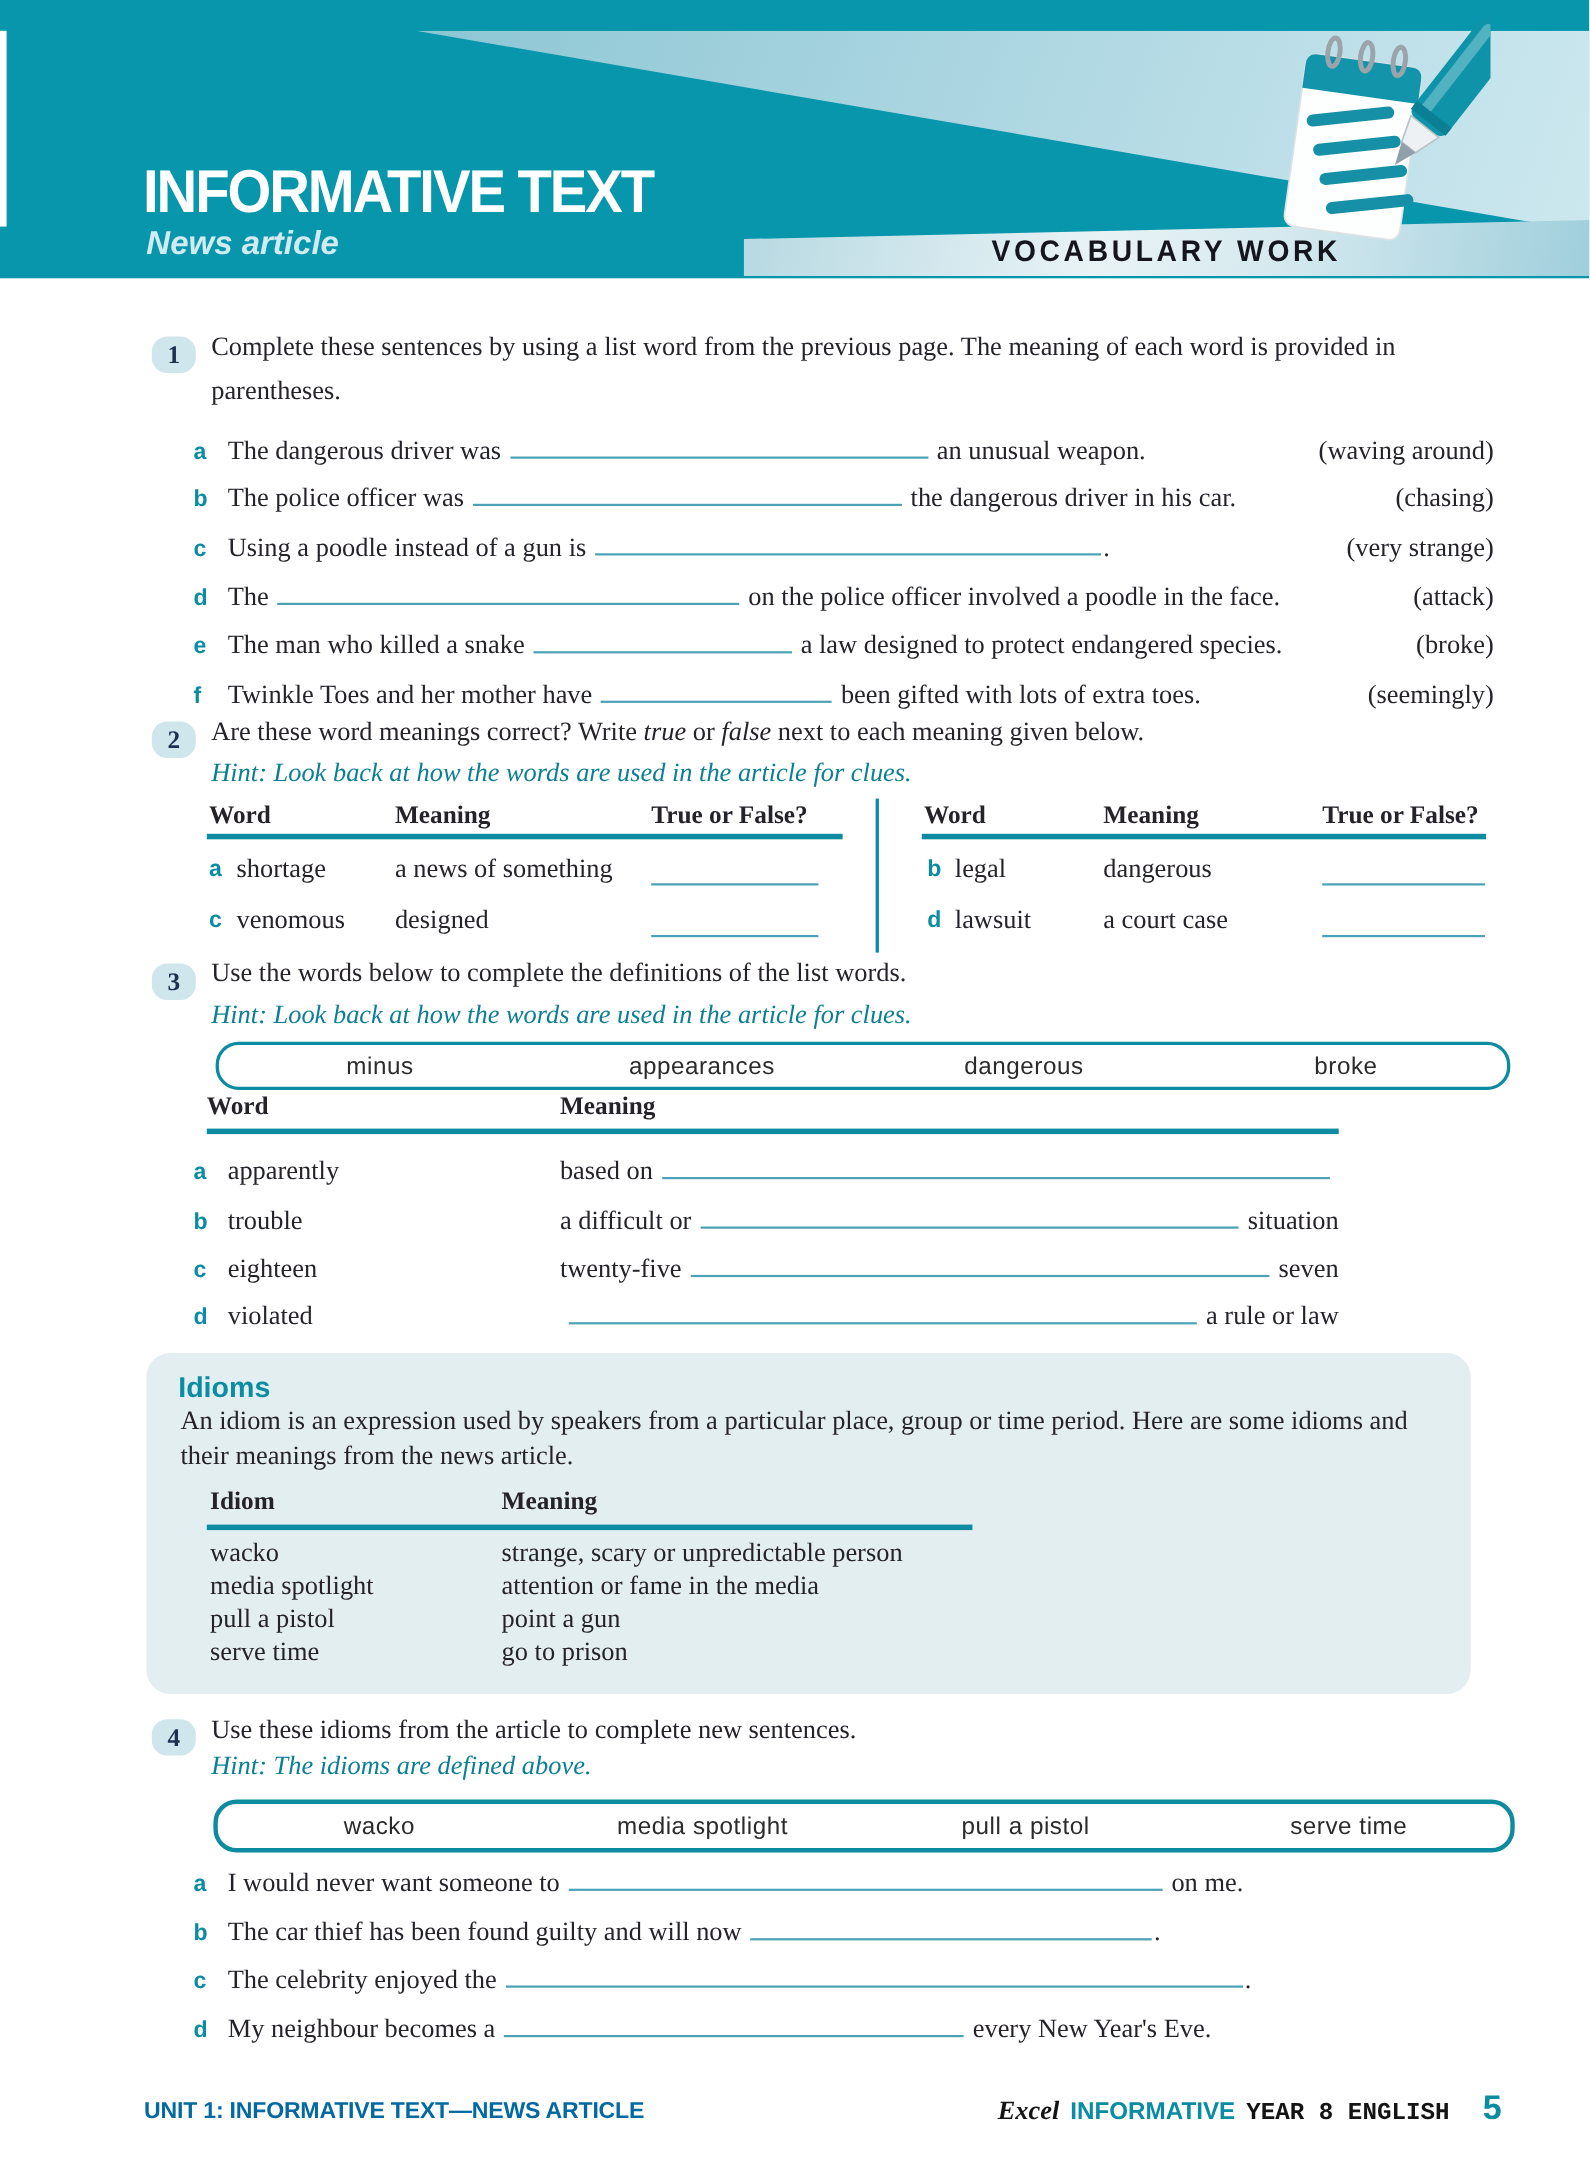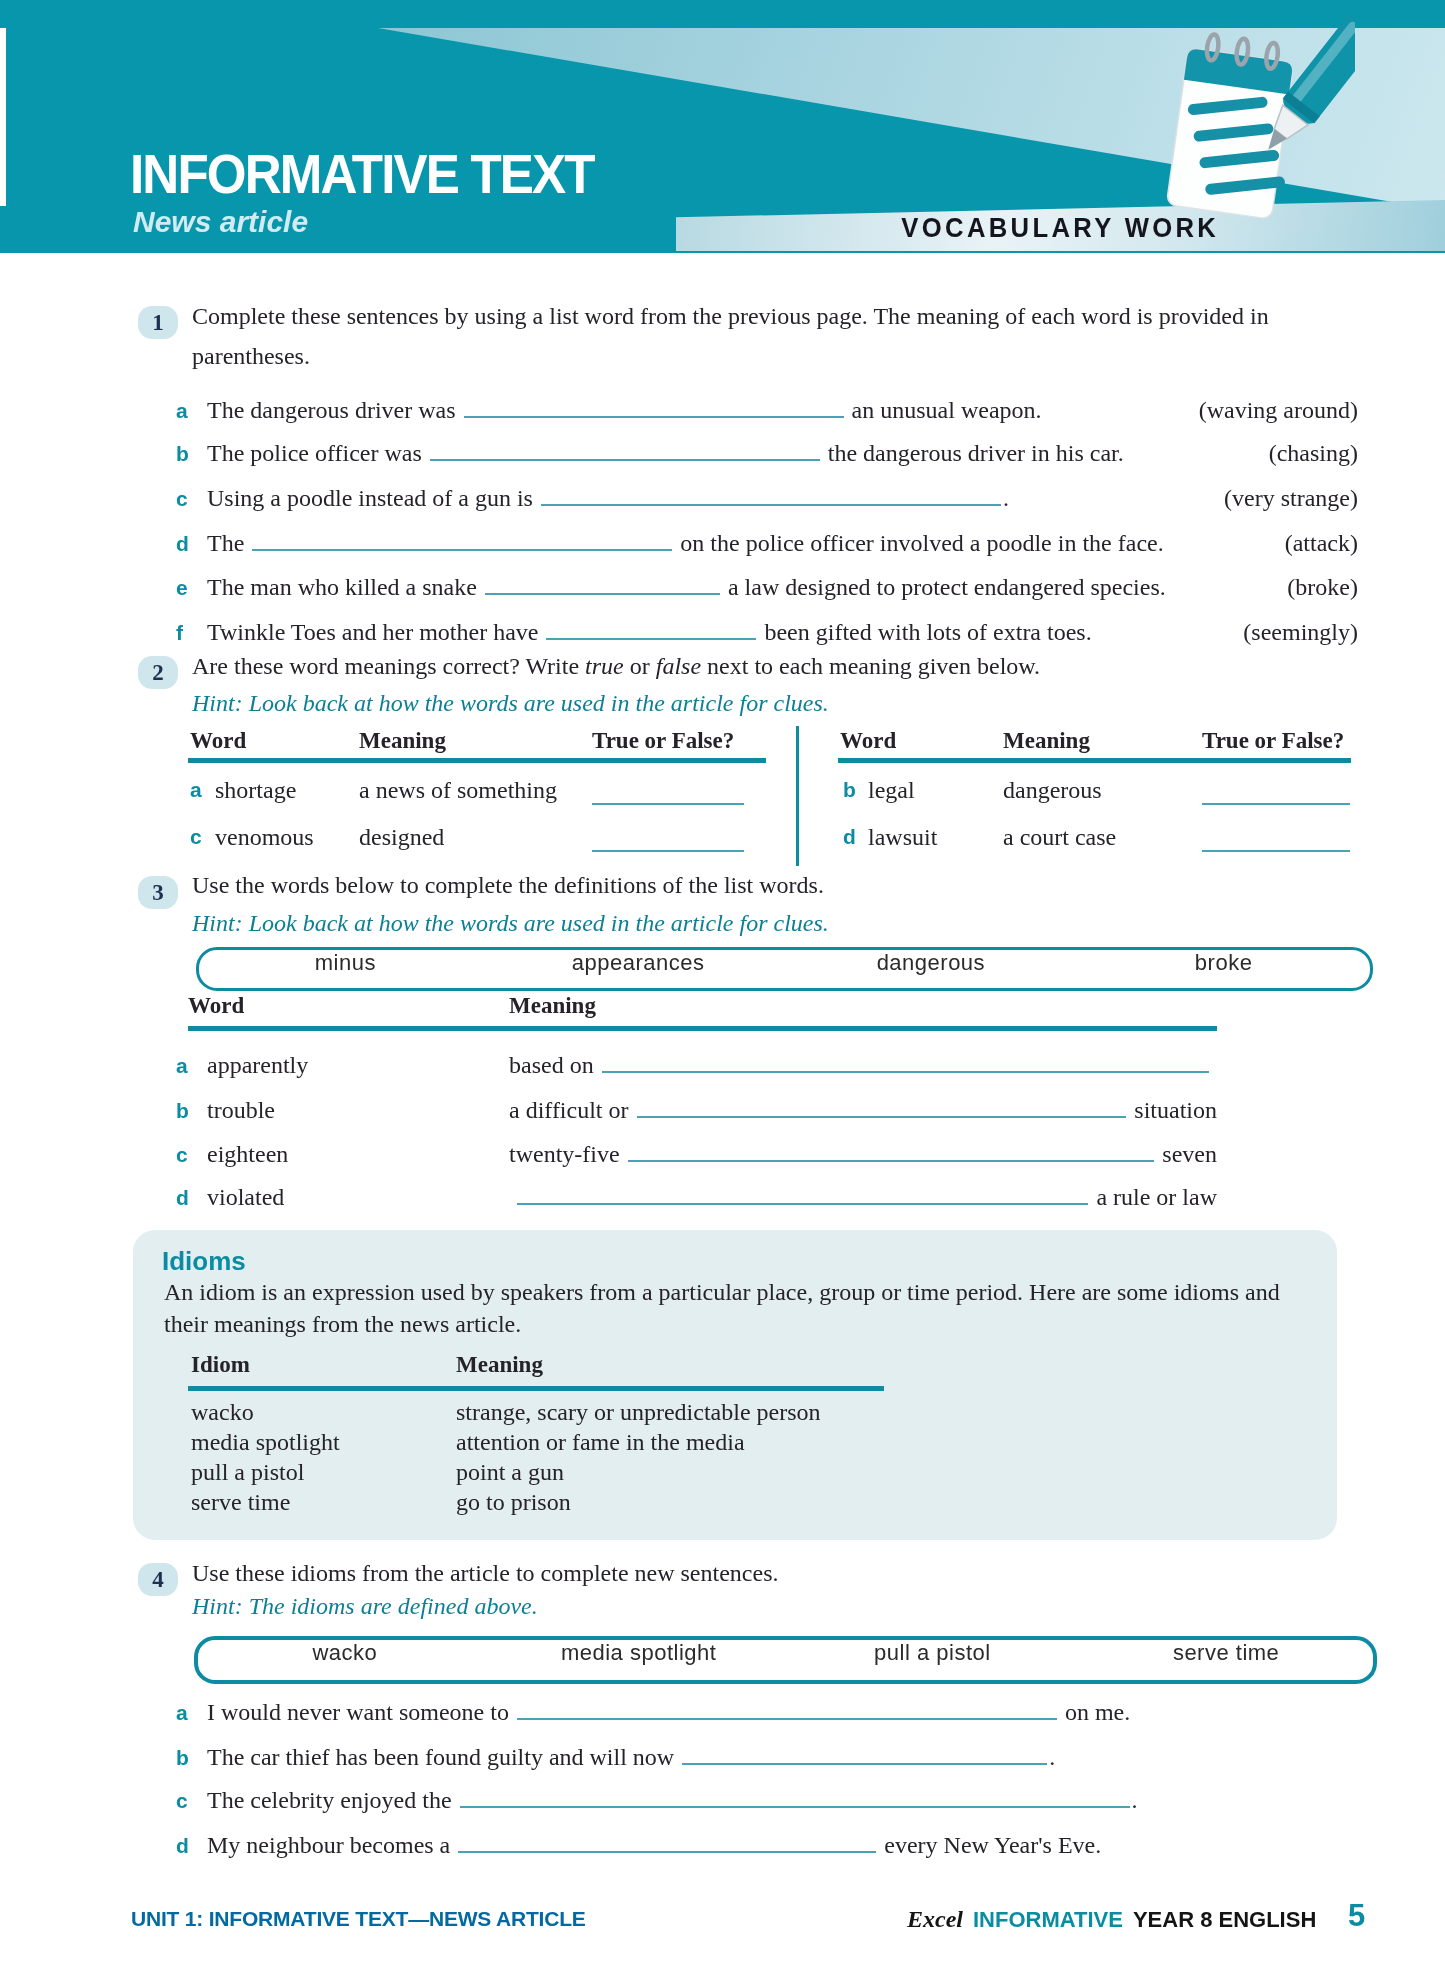--- a/index.html
+++ b/index.html
@@ -38,21 +38,21 @@
   .blank.grow{flex:1;}
   .paren{margin-left:auto;flex:none;padding-left:20px;margin-top:12px;}
   .th{position:absolute;font-weight:bold;font-size:23px;line-height:28px;}
   .rule{position:absolute;height:5px;background:#0d8ba0;}
   .vdivider{position:absolute;width:3px;background:#0d8ba0;}
   .cell{position:absolute;font-size:24px;line-height:30px;white-space:nowrap;}
   .cltr{position:absolute;font-family:"Liberation Sans",sans-serif;font-weight:bold;color:#0a8ca2;
         font-size:21px;line-height:30px;}
   .ublank{position:absolute;border-bottom:2px solid #4ba2b6;height:0;}
   .bank{position:absolute;border:3px solid #0d8ba0;border-radius:21px;background:#fff;
-        display:flex;}
+        display:flex;align-items:center;}
   .bank span{flex:1;text-align:center;font-family:"Liberation Sans",sans-serif;font-size:22px;
         color:#2b2b2b;letter-spacing:.5px;}
   .q3row{position:absolute;left:176px;width:1041px;display:flex;align-items:baseline;
         font-size:24px;line-height:30px;white-space:nowrap;}
   .q3word{flex:none;width:302px;}
   .q3mean{flex:1;display:flex;align-items:baseline;}
 
   
   .idbox{position:absolute;left:133px;top:1230px;width:1204px;height:310px;background:#e3eef1;
          border-radius:22px;}
@@ -60,21 +60,21 @@
          font-weight:bold;font-size:26px;color:#0a8ca2;line-height:30px;}
   .idintro{position:absolute;left:164px;top:1276px;width:1130px;font-size:24px;line-height:32px;}
   .idcell{position:absolute;font-size:24px;line-height:30px;white-space:nowrap;}
 
   
   .f-left{position:absolute;left:131px;top:1906px;font-family:"Liberation Sans",sans-serif;
           font-weight:bold;font-size:21px;color:#0369a1;line-height:26px;letter-spacing:-.2px;}
   .f-brand{position:absolute;left:907px;top:1906px;line-height:26px;white-space:nowrap;}
   .f-excel{font-family:"Liberation Serif",serif;font-weight:bold;font-style:italic;font-size:24px;color:#141414;}
   .f-smart{font-family:"Liberation Sans",sans-serif;font-weight:bold;font-size:22px;color:#0a8ca2;margin:0 6px;}
-  .f-year{font-family:Liberation Sans, sans-serif;font-weight:bold;font-size:22px;color:#141414;}
+  .f-year{font-family:Liberation Mono, monospace;font-weight:bold;font-size:22px;color:#141414;}
   .f-page{position:absolute;left:1348px;top:1898px;font-family:"Liberation Sans",sans-serif;
           font-weight:bold;font-size:31px;color:#0a8ca2;}
 </style>
 </head>
 <body>
 
 <div id="page">
 
   <div class="header">
     <div class="wedge"></div>

